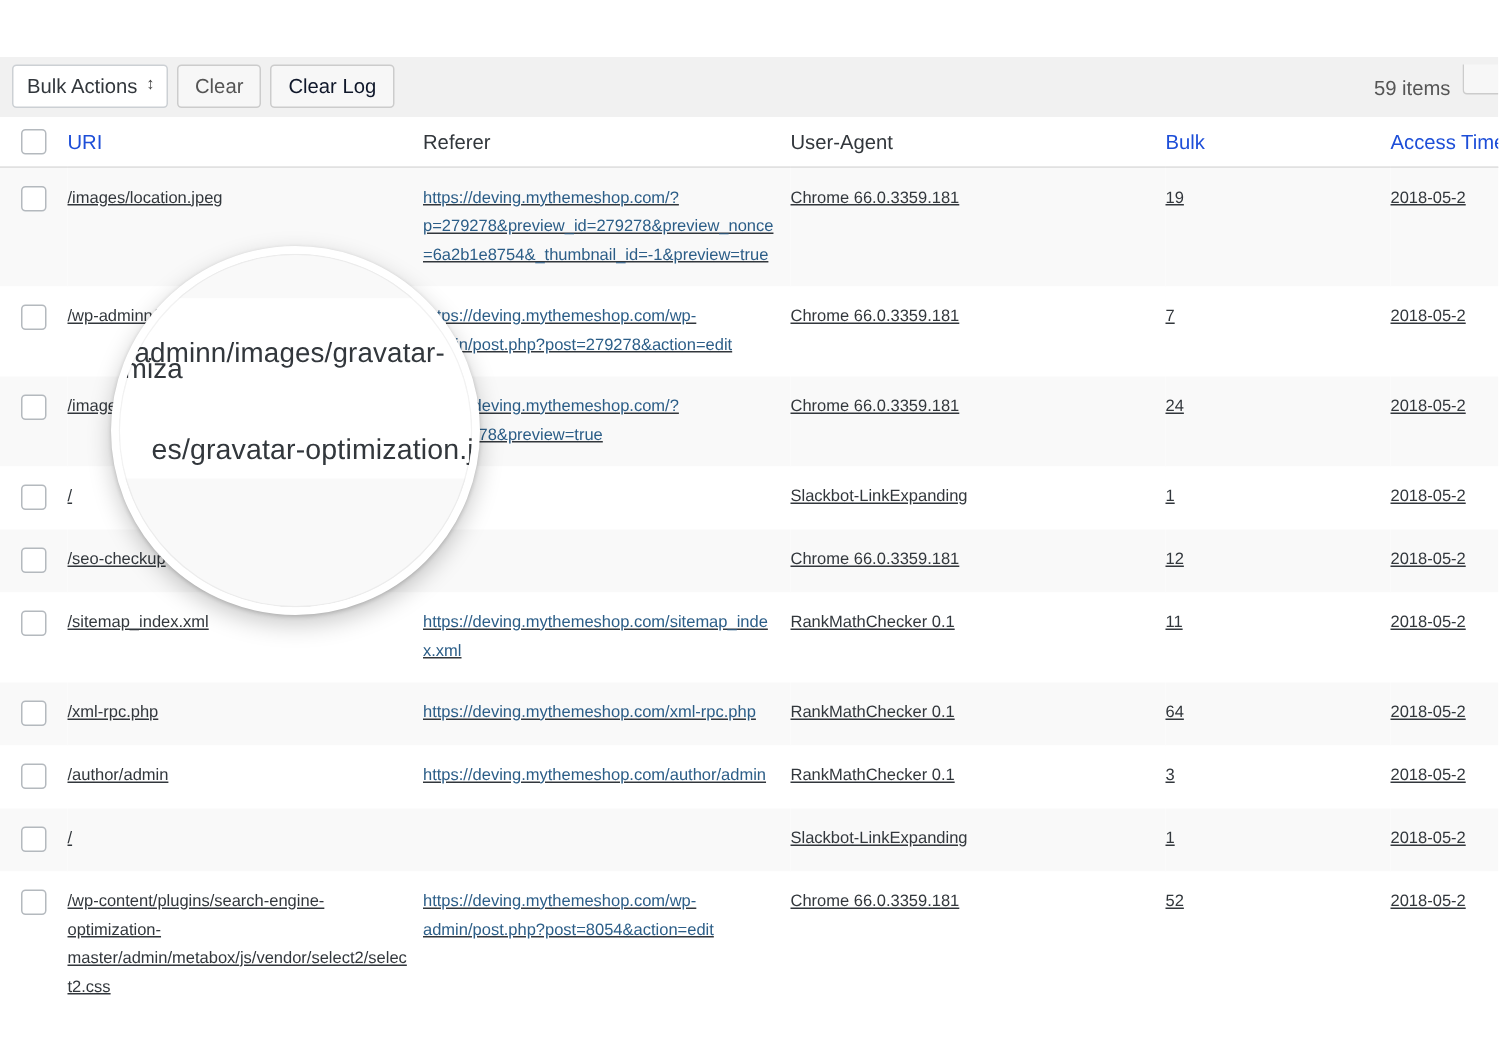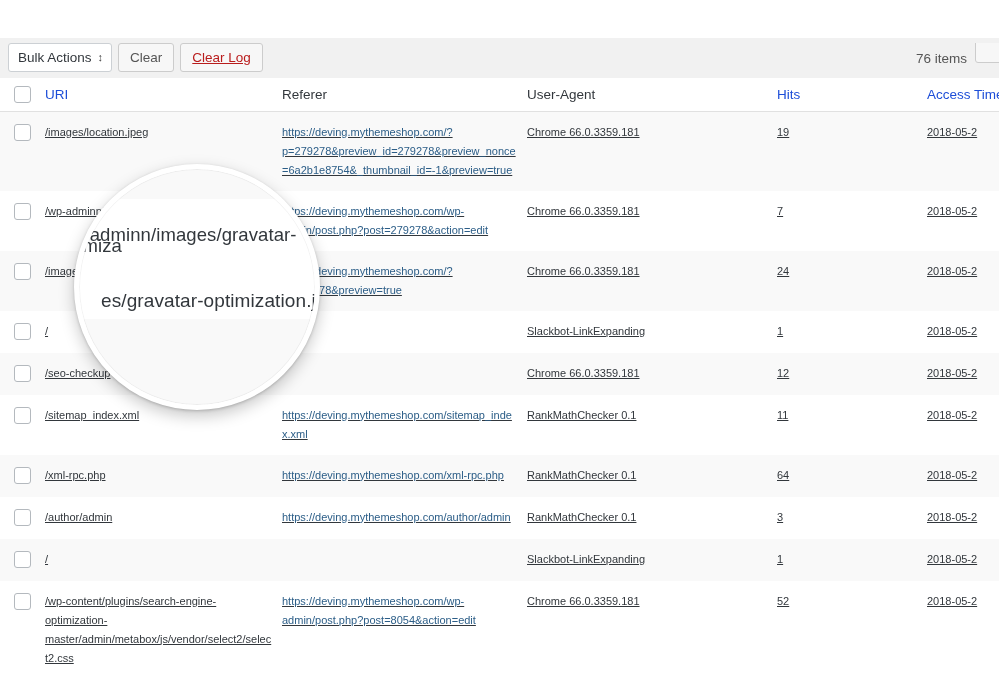--- a/index.html
+++ b/index.html
@@ -61,21 +61,21 @@
     border: 1px solid #ccc;
     border-radius: 3px;
     color: #555;
     font-size: 13.5px;
     font-family: "Liberation Sans", sans-serif;
     padding: 0 11px;
     line-height: 27px;
     cursor: pointer;
     white-space: nowrap;
   }
-  .btn.danger { color: #b91c1c; text-decoration: underline; }
+  .btn.danger { color: #0f172a; }
 
   .tb-right {
     position: absolute;
     right: 6px; top: 0;
     height: 40px;
     display: flex;
     align-items: center;
     gap: 8px;
   }
   .items-count {
@@ -217,21 +217,21 @@
     <div class="tb-left">
       <div class="select-box">
         <span>Bulk Actions</span>
         <span class="caret">↕</span>
       </div>
       <button class="btn">Clear</button>
       <button class="btn danger">Clear Log</button>
     </div>
 
     <div class="tb-right">
-      <span class="items-count">76 items</span>
+      <span class="items-count">59 items</span>
       <div class="page-btn-clip">
         <div class="page-btn"></div>
       </div>
     </div>
   </div>
 
   <table class="tbl">
     <colgroup>
       <col class="c-cb">
         <col class="c-uri">
@@ -248,21 +248,21 @@
         <th>
           <span class="th-link">URI</span>
         </th>
         <th>
           <span class="th-plain">Referer</span>
         </th>
         <th>
           <span class="th-plain">User-Agent</span>
         </th>
         <th>
-          <span class="th-link">Hits</span>
+          <span class="th-link">Bulk</span>
         </th>
         <th>
           <span class="th-link">Access Time</span>
         </th>
       </tr>
     </thead>
     <tbody id="tbody">
         <tr class="alt">
           <td class="cb"><span class="cbox"></span></td>
           <td><span>/images/location.jpeg</span></td>

